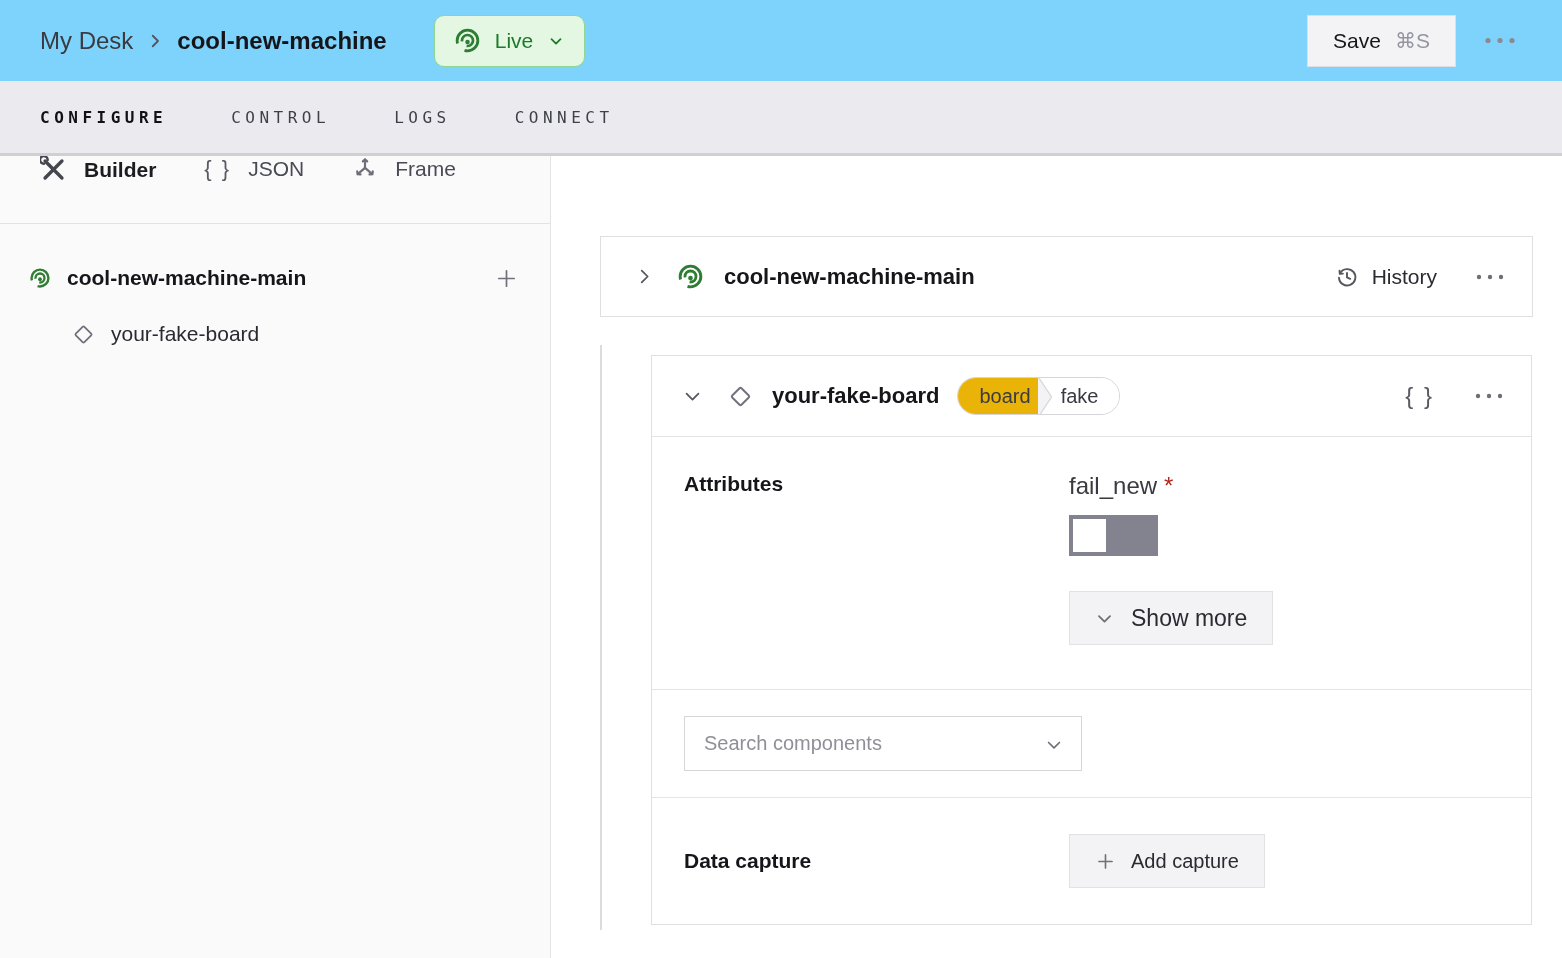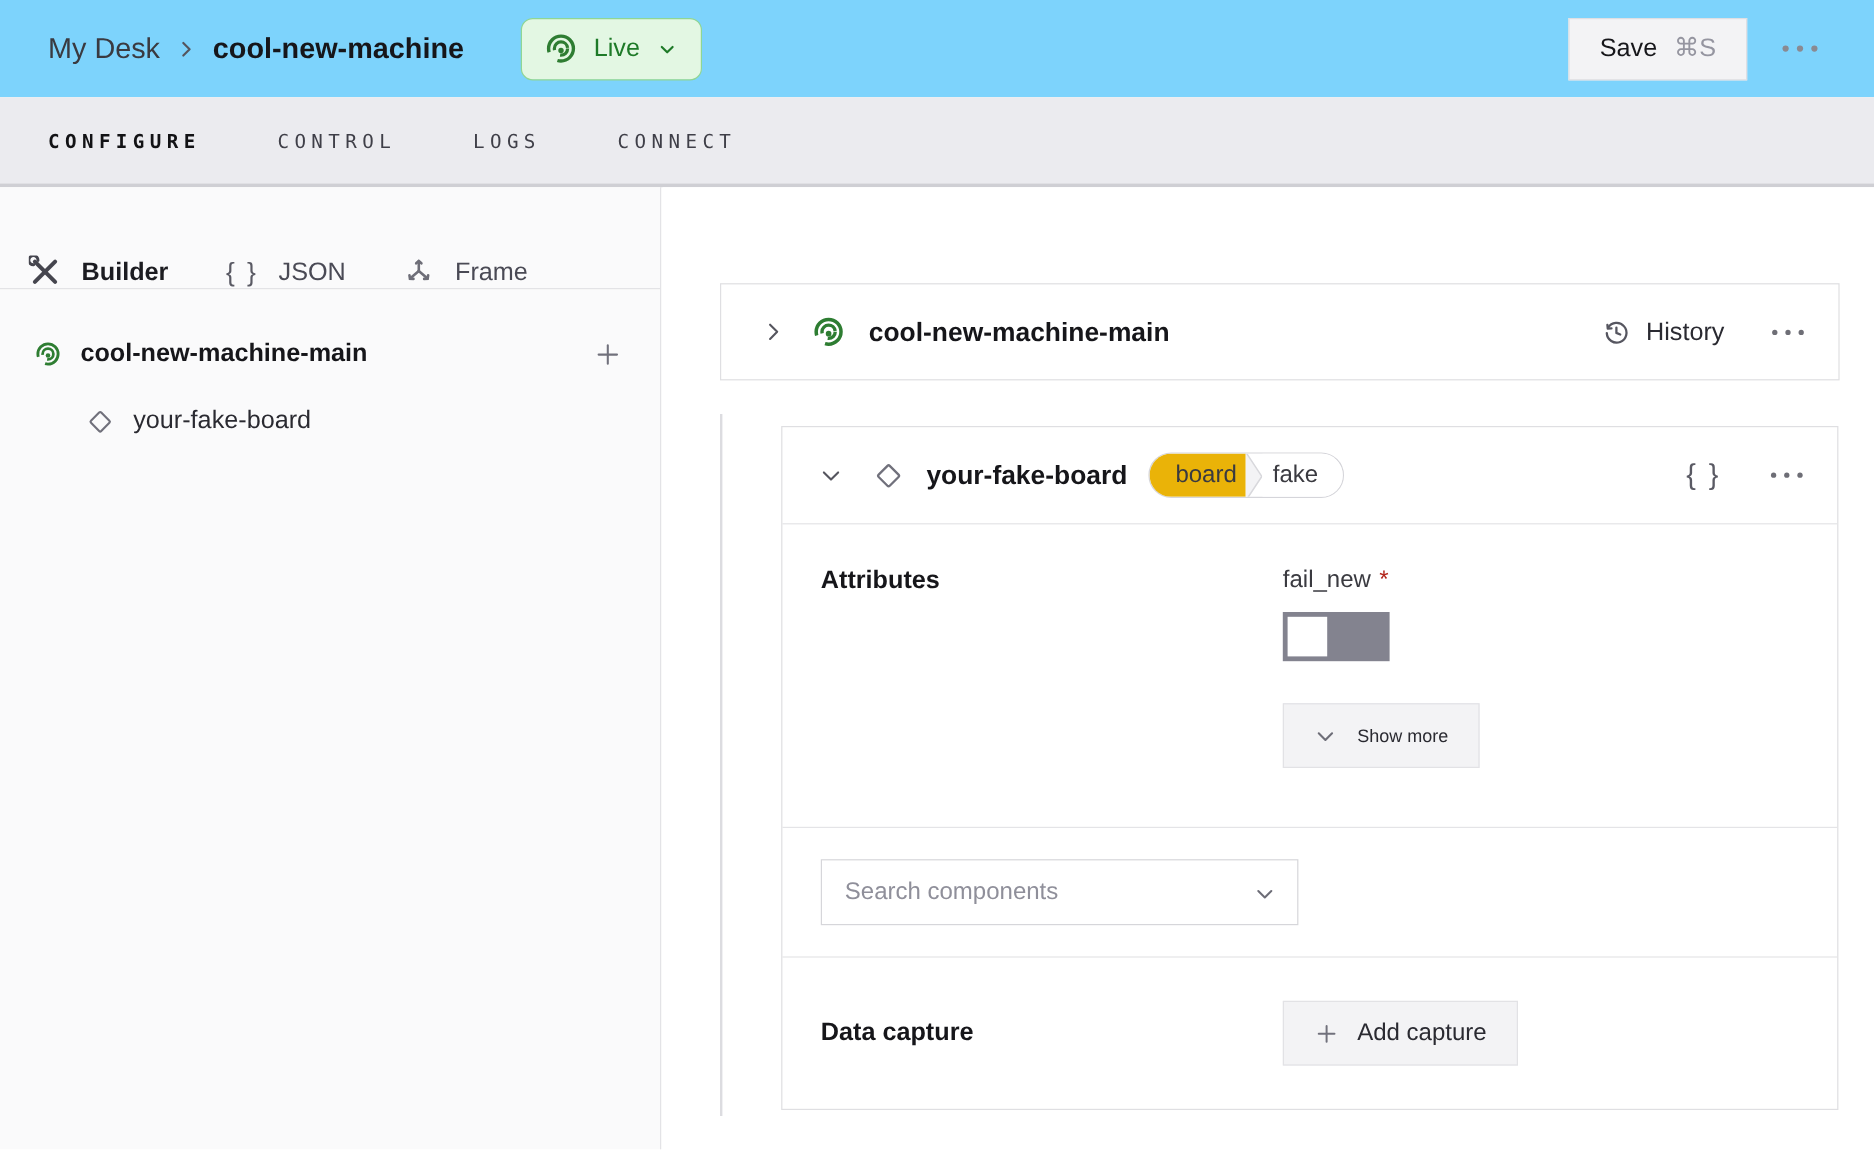--- a/index.html
+++ b/index.html
@@ -47,22 +47,22 @@
   }
   .nav-tab { color: #3f3f48; padding: 6px 0; letter-spacing: inherit; font-size: inherit; font-family: inherit; }
   .nav-tab.active { font-weight: bold; color: #121215; }
 
   
   .sidebar {
     position: absolute; left: 0; top: 156px; width: 551px; height: 802px;
     background: #fafafb; border-right: 1px solid #e3e3e6;
   }
   .viewtabs {
-    height: 85px; border-bottom: 1px solid #e3e3e6;
-    display: flex; align-items: flex-end; padding: 0 24px; gap: 48px;
+    height: 68px; border-bottom: 1px solid #e3e3e6;
+    display: flex; align-items: flex-start; padding: 0 40px; gap: 48px;
   }
   .viewtab { display: inline-flex; align-items: center; gap: 17px; font-size: 21px; color: #4a4a55; }
   .viewtab.active { font-weight: bold; color: #1c1c21; }
   .braces-glyph { font-size: 22px; color: #5a5a64; font-family: "Liberation Sans", sans-serif; letter-spacing: 2px; }
   .tree { padding-top: 38px; }
   .tree-part { display: flex; align-items: center; height: 32px; padding: 0 32px 0 29px; }
   .tree-part-label { margin-left: 16px; font-size: 21px; font-weight: bold; color: #16161a; }
   .tree-add { margin-left: auto; }
   .tree-child { display: flex; align-items: center; height: 32px; padding-left: 71px; margin-top: 24px; }
   .tree-child-label { margin-left: 15px; font-size: 21px; color: #2a2a31; }
@@ -95,31 +95,31 @@
     margin-left: 18px; display: inline-flex; align-items: stretch; height: 38px;
     border: 1px solid #d5d5da; border-radius: 19px; overflow: hidden; background: #fff;
   }
   .type-badge .seg { display: flex; align-items: center; font-size: 20px; color: #3a3a40; }
   .seg-left { background: #eab308; padding: 0 7px 0 21px; }
   .seg-right { background: #fff; padding: 0 21px 0 9px; }
 
   .sec { display: flex; border-bottom: 1px solid #e4e4e7; padding-left: 32px; }
   .sec-label { width: 385px; flex-shrink: 0; font-size: 21px; font-weight: 600; color: #16161a; }
   .sec-attributes { height: 253px; padding-top: 35px; }
-  .field-name { font-size: 20px; color: #3a3a40; }
+  .field-name { font-size: 24px; color: #3a3a40; }
   .req { color: #b3261c; margin-left: 7px; }
   .toggle {
     margin-top: 15px; width: 89px; height: 41px; background: #83838f;
     padding: 4px; display: flex; justify-content: flex-start;
   }
   .toggle .knob { width: 33px; height: 33px; background: #ffffff; }
   .show-more-btn {
     margin-top: 35px; height: 54px; padding: 0 25px;
     display: inline-flex; align-items: center; gap: 17px;
-    background: #f3f3f5; border: 1px solid #e2e2e5; font-size: 15px; color: #2a2a31;
+    background: #f3f3f5; border: 1px solid #e2e2e5; font-size: 23px; color: #2a2a31;
   }
   .sec-depends { height: 108px; align-items: center; }
   .select-wrap {
     width: 398px; height: 55px; border: 1px solid #d6d6da; background: #fff;
     display: flex; align-items: center; position: relative;
   }
   .select-wrap input {
     flex: 1; border: none; outline: none; background: transparent;
     padding: 0 50px 0 19px; font-size: 20px; color: #3a3a40;
     font-family: "Liberation Sans", sans-serif;

